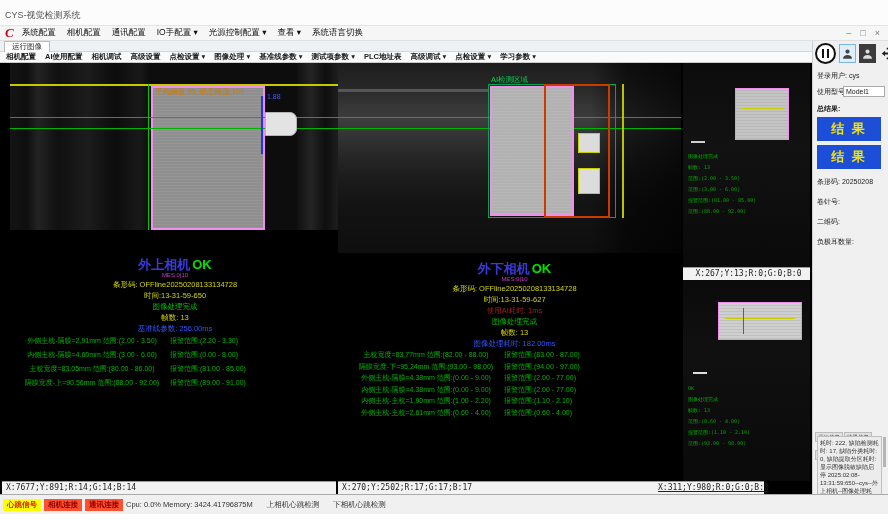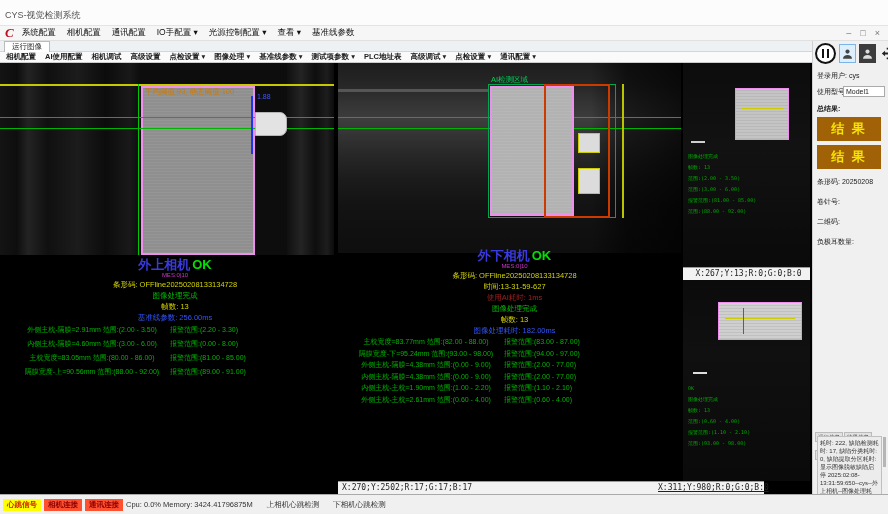--- a/index.html
+++ b/index.html
@@ -38,21 +38,21 @@
   
   #rpanel{left:812px;top:41px;width:76px;height:473px;background:#f0f0f0;border-left:1px solid #cfcfcf;}
   #rp-buttons{position:absolute;left:2px;top:2px;display:flex;gap:3px;align-items:center;}
   .rbtn{width:17px;height:19px;display:flex;align-items:center;justify-content:center;background:transparent;border:1px solid transparent;}
   #btn-pause{width:21px;height:21px;border-radius:50%;border:2.5px solid #111;background:#fff;}
   #btn-pause i{display:block;width:7px;height:9px;border-left:2.5px solid #111;border-right:2.5px solid #111;}
   #btn-user1{background:#ddeefc;border:1px solid #7ab4e8;}
   #btn-user2{background:#3c3c3c;}
   .rp-line{position:absolute;left:4px;right:2px;font-size:7px;color:#222;}
   .rp-box{position:absolute;left:30px;width:42px;height:11px;background:#fff;border:1px solid #aaa;font-size:7px;color:#222;padding-left:2px;line-height:10px;}
-  .resbox{position:absolute;left:4px;width:64px;height:24px;background:#a16207;color:#f5e300;font-size:13px;font-weight:bold;text-align:center;line-height:24px;letter-spacing:2px;}
+  .resbox{position:absolute;left:4px;width:64px;height:24px;background:#1d4ed8;color:#f5e300;font-size:13px;font-weight:bold;text-align:center;line-height:24px;letter-spacing:2px;}
   .logtab{display:inline-block;font-size:5.5px;color:#333;background:#e2e2e2;border:1px solid #bbb;padding:0 2px;margin-right:1px;line-height:8px;}
   #logbody{position:absolute;left:2px;right:4px;top:11px;bottom:0;background:#ececec;border:1px solid #c0c0c0;font-size:6px;color:#333;line-height:8px;padding:2px;white-space:pre-line;overflow:hidden;}
   #logscroll{position:absolute;right:0;top:12px;width:3px;height:30px;background:#b5b5b5;}
   
   #statusbar{left:0;top:494px;width:888px;height:20px;background:#f0f0f0;border-top:1px solid #aaa;display:flex;align-items:center;padding-left:3px;}
   .badge{font-size:7.5px;padding:1px 4px;margin-right:3px;font-weight:bold;}
   #b-heart{background:#ffff00;color:#cc2200;}
   #b-cam,#b-comm{background:#ff5030;color:#8b0000;}
   .sbtext{font-size:7.5px;color:#333;margin-right:14px;}
   #bottomwhite{left:0;top:514px;width:888px;height:8px;background:#fff;}
@@ -68,21 +68,21 @@
   </div>
 
   <div class="abs" id="menubar">
     <span id="logo">C</span>
     <span class="mitem">系统配置</span>
     <span class="mitem">相机配置</span>
     <span class="mitem">通讯配置</span>
     <span class="mitem">IO手配置 ▾</span>
     <span class="mitem">光源控制配置 ▾</span>
     <span class="mitem">查看 ▾</span>
-    <span class="mitem">基准线参数</span>
+    <span class="mitem">系统语言切换</span>
     <span id="winctl">
       <span>–</span>
       <span>□</span>
       <span>×</span>
     </span>
   </div>
 
   <div class="abs" id="tabrow">
     <span id="runtab">运行图像</span>
   </div>
@@ -92,75 +92,77 @@
     <span class="titem">AI使用配置</span>
     <span class="titem">相机调试</span>
     <span class="titem">高级设置</span>
     <span class="titem">点检设置 ▾</span>
     <span class="titem">图像处理 ▾</span>
     <span class="titem">基准线参数 ▾</span>
     <span class="titem">测试项参数 ▾</span>
     <span class="titem">PLC地址表</span>
     <span class="titem">高级调试 ▾</span>
     <span class="titem">点检设置 ▾</span>
-    <span class="titem">通讯配置 ▾</span>
-  </div>
-
-  <div class="abs vimg" style="left:0;top:63px;width:334px;height:192px;">
+    <span class="titem">学习参数 ▾</span>
+  </div>
+
+  <div class="abs vimg" style="left:10px;top:63px;width:334px;height:167px;">
     <div class="abs" style="left:0;top:0;width:141px;height:100%;background:linear-gradient(90deg,#141414 0,#0e0e0e 12%,#232323 20%,#101010 34%,#1c1c1c 55%,#0c0c0c 75%,#191919 92%,#0c0c0c 100%);"></div>
     <div class="abs" style="left:287px;top:0;width:47px;height:100%;background:linear-gradient(90deg,#101010 0,#242424 30%,#0e0e0e 60%,#1d1d1d 85%,#0b0b0b 100%);"></div>
     <div class="abs" style="left:0;right:0;top:21px;height:2px;background:#c8c800;"></div>
     <div class="abs" style="left:138px;top:21px;width:1px;bottom:0;background:#00c800;"></div>
     <div class="abs" style="left:141px;top:23px;width:114px;bottom:0;background:#8f8f8f;background-image:repeating-linear-gradient(0deg,rgba(255,255,255,.06) 0 1px,transparent 1px 3px);border:2px solid #ee8fee;"></div>
     <div class="gline" style="top:54px;"></div>
     <div class="gline" style="top:65px;"></div>
     <div class="abs" style="left:255px;top:49px;width:32px;height:24px;background:#e3e3e3;border:1px solid #b5b5b5;border-radius:0 7px 7px 0;"></div>
     <div class="abs" style="left:251px;top:33px;width:2px;height:58px;background:#2233ee;"></div>
     <span class="abs" style="left:257px;top:30px;font-size:7px;color:#4455ff;">1.88</span>
     <span class="abs" style="left:145px;top:24px;font-size:7.5px;color:#cc7a00;white-space:nowrap;">平均阈值:93, 动态阈值:100</span>
   </div>
   <div class="abs results" style="left:14px;top:230px;width:322px;height:250px;padding-top:28px;">
     <div class="cam-title"><span>外上相机</span><span class="ok">OK</span></div>
     <div class="mes">MES:0|10</div>
     <div class="yl">条形码: OFFline20250208133134728</div>
+    <div class="yl">时间:13-31-59-650</div>
     <div class="gl">图像处理完成</div>
     <div class="yl">帧数: 13</div>
     <div class="bl">基准线参数: 256.00ms</div>
     <div class="meas lrow">
         <span class="mv">外侧主枕-隔膜=2.91mm 范围:(2.00 - 3.50)</span>
         <span>报警范围:(2.20 - 3.30)</span>
       </div>
     <div class="meas lrow">
         <span class="mv">内侧主枕-隔膜=4.60mm 范围:(3.00 - 6.00)</span>
         <span>报警范围:(0.00 - 8.00)</span>
       </div>
     <div class="meas lrow">
         <span class="mv">主枕宽度=83.05mm 范围:(80.00 - 86.00)</span>
         <span>报警范围:(81.00 - 85.00)</span>
       </div>
     <div class="meas lrow">
         <span class="mv">隔膜宽度-上=90.56mm 范围:(88.00 - 92.00)</span>
         <span>报警范围:(89.00 - 91.00)</span>
       </div>
   </div>
+  <div class="abs sline" style="left:2px;top:481px;width:334px;">X:7677;Y:891;R:14;G:14;B:14</div>
 
   <div class="abs vimg" style="left:338px;top:63px;width:343px;height:190px;background:linear-gradient(180deg,#1d1d1d 0,#272727 12%,#353535 22%,#3d3d3d 30%,#2b2b2b 45%,#1c1c1c 60%,#131313 75%,#0e0e0e 100%);">
     <div class="abs" style="right:0;top:0;width:90px;height:100%;background:linear-gradient(90deg,rgba(0,0,0,0) 0,rgba(0,0,0,.55) 40%,rgba(0,0,0,.75) 100%);"></div>
     <div class="abs" style="left:0;top:26px;width:150px;height:3px;background:#565656;"></div>
     <div class="gline" style="top:54px;"></div>
     <div class="gline" style="top:65px;"></div>
     <div class="abs" style="left:150px;top:21px;width:128px;height:134px;border:1px solid #00a84c;"></div>
     <div class="abs" style="left:152px;top:23px;width:84px;height:130px;background:#b2b2b2;background-image:repeating-linear-gradient(0deg,rgba(255,255,255,.06) 0 1px,transparent 1px 3px);border:2px solid #ee8fee;"></div>
     <div class="abs" style="left:206px;top:21px;width:66px;height:134px;border:2px solid #cc3a00;"></div>
     <div class="abs" style="left:240px;top:70px;width:22px;height:20px;background:#dcdcdc;border:1px solid #cccc00;"></div>
     <div class="abs" style="left:240px;top:105px;width:22px;height:26px;background:#dcdcdc;border:1px solid #cccc00;"></div>
     <div class="abs" style="left:284px;top:21px;width:2px;height:134px;background:#b9c400;"></div>
     <span class="abs" style="left:153px;top:12px;font-size:7.5px;color:#00cc55;">AI检测区域</span>
   </div>
-  <div class="abs results" style="left:348px;top:249px;width:333px;height:192px;padding-top:0;">
+  <div class="abs results" style="left:348px;top:262px;width:333px;height:192px;padding-top:0;">
     <div class="cam-title"><span>外下相机</span><span class="ok">OK</span></div>
     <div class="mes">MES:0|10</div>
     <div class="yl">条形码: OFFline20250208133134728</div>
     <div class="yl">时间:13-31-59-627</div>
     <div class="rl">使用AI耗时: 1ms</div>
     <div class="gl">图像处理完成</div>
     <div class="yl">帧数: 13</div>
     <div class="bl">图像处理耗时: 182.00ms</div>
     <div class="meas mrow">
         <span class="mv">主枕宽度=83.77mm 范围:(82.00 - 88.00)</span>

